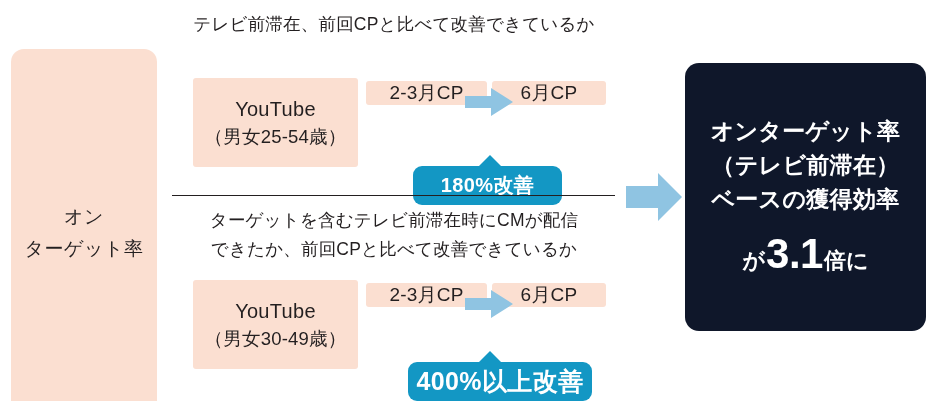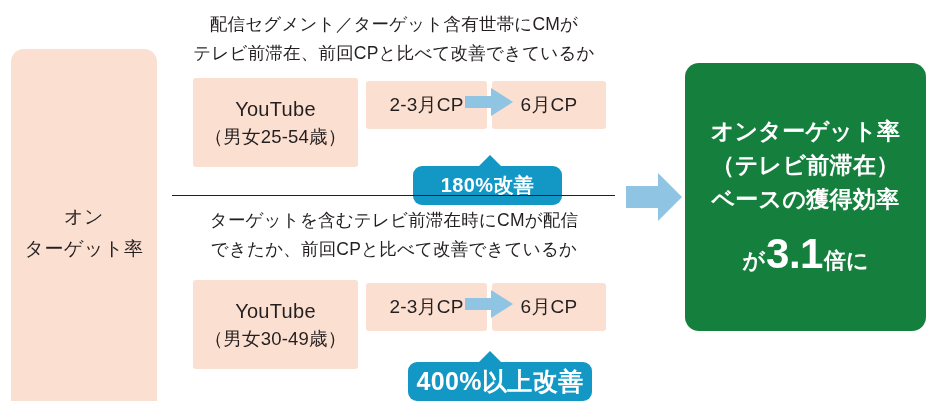--- a/index.html
+++ b/index.html
@@ -92,21 +92,21 @@
     letter-spacing: 0.3px;
   }
   .yt-box .yt-seg {
     font-size: 18.5px;
     line-height: 27px;
     letter-spacing: 0.2px;
     white-space: nowrap;
   }
 
   .cp-pill {
-    height: 48px;
+    height: 24px;
     font-size: 19px;
     letter-spacing: 0.2px;
     white-space: nowrap;
     flex-direction: row;
   }
   .cp-prev { width: 121px; left: 196px; }
   .cp-next { width: 114px; left: 322px; }
   #cp-prev-top  { top: 81px; }
   #cp-next-top  { top: 81px; }
   #cp-prev-bot  { top: 283px; }
@@ -172,21 +172,21 @@
     height: 48px;
   }
 
   
   #result-panel {
     position: absolute;
     left: 685px;
     top: 63px;
     width: 241px;
     height: 268px;
-    background: #15803d;
+    background: #0f172a;
     border-radius: 14px;
     display: flex;
     flex-direction: column;
     align-items: center;
     justify-content: center;
     color: #ffffff;
   }
   #result-panel .r-line {
     font-size: 23px;
     font-weight: bold;
@@ -218,21 +218,20 @@
 <body>
 
 <div id="left-panel">
   <div class="line">オン</div>
   <div class="line">ターゲット率</div>
 </div>
 
 <div id="middle">
 
   <div class="section-heading" id="heading-top">
-    <div>配信セグメント／ターゲット含有世帯にCMが</div>
     <div>テレビ前滞在、前回CPと比べて改善できているか</div>
   </div>
 
   <div class="peach-box yt-box" id="yt-box-top">
     <div class="yt-name">YouTube</div>
     <div class="yt-seg">（男女25-54歳）</div>
   </div>
 
   <div class="peach-box cp-pill cp-prev" id="cp-prev-top">
     <span>2-3月CP</span>

